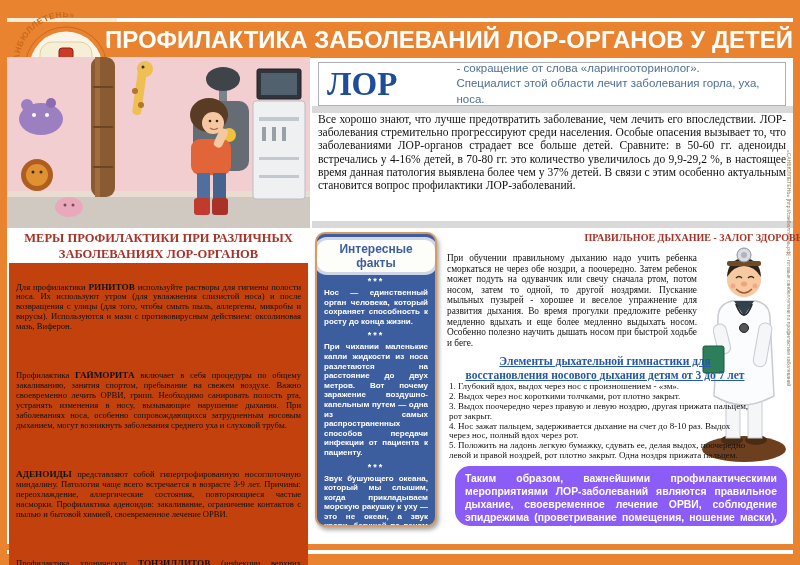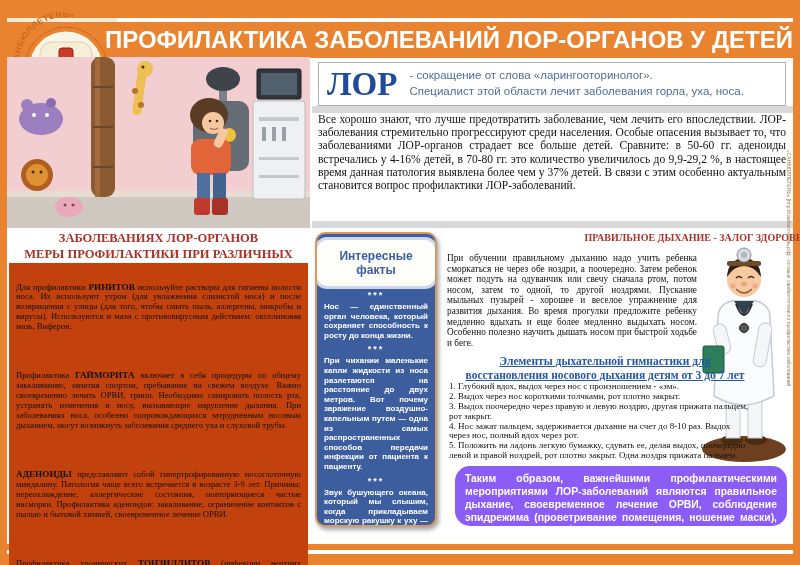--- a/index.html
+++ b/index.html
@@ -16,39 +16,39 @@
   .header-bar{position:absolute;left:7px;top:22px;width:786px;height:36px;background:#E9832F;
               display:flex;align-items:center;justify-content:flex-end;}
   .header-title{font-family:"Liberation Sans",sans-serif;font-weight:bold;color:#fff;
                 font-size:24px;letter-spacing:0;padding-left:118px;white-space:nowrap;}
   .logo-corner{position:absolute;left:7px;top:18px;width:110px;height:40px;background:#F5EDD6;}
   .logo{position:absolute;left:14px;top:12px;width:104px;height:104px;}
   
   .photo{position:absolute;left:7px;top:57px;width:303px;height:171px;overflow:hidden;}
   
   .lor-box{position:absolute;left:318px;top:62px;width:468px;height:44px;background:#fff;
-           border:1px solid #aab0b8;display:flex;align-items:center;padding:0 8px;box-sizing:border-box;}
+           border:1px solid #aab0b8;display:flex;align-items:center;padding:0 8px;box-sizing:border-box;gap:47px;}
   .lor-abbr{font-size:33px;font-weight:bold;color:#1E4C9A;margin-right:12px;line-height:1;}
   .lor-def{font-family:"Liberation Sans",sans-serif;color:#4E6F96;font-size:11.5px;line-height:1.35;}
   .gray-strip{position:absolute;left:312px;width:481px;height:7px;background:#D9D9D9;}
   .intro{position:absolute;left:318px;top:113px;width:468px;height:106px;overflow:hidden;
          font-size:11.5px;line-height:1.15;text-align:justify;color:#111;}
   
   .left-col{position:absolute;left:9px;top:230px;width:299px;}
   .col-heading{font-weight:bold;color:#A93226;text-align:center;font-size:12.5px;line-height:1.3;}
   .lc-para{background:#c2410c;margin:0 0 0 0;padding:19px 7px;font-size:8.6px;line-height:1.16;
            text-align:justify;color:#111;}
   .lc-para b{font-size:9.2px;}
   
   .facts-box{position:absolute;left:315px;top:232px;width:122px;height:295px;box-sizing:border-box;
              background:#3D5E9E;border:2px solid #D69A62;border-radius:10px;
              box-shadow:2px 3px 4px rgba(0,0,0,.35);overflow:hidden;text-align:center;
              font-family:"Liberation Sans",sans-serif;}
   .facts-title{display:inline-block;margin-top:6px;background:#fdfdfa;color:#3D5E9E;font-weight:bold;
-               font-size:12px;padding:9px 6px;border-radius:10px;
+               font-size:12px;padding:2px 6px;border-radius:10px;
                box-shadow:0 0 0 3px rgba(255,255,255,.75);}
   .fact-sep{color:#fff;font-weight:bold;font-size:9px;letter-spacing:2px;margin:4px 0 2px 0;}
   .fact{color:#fff;font-size:8px;font-weight:bold;line-height:1.2;text-align:justify;padding:0 7px;}
   
   .rc-heading{position:absolute;left:464px;top:232px;width:345px;text-align:right;
               font-weight:bold;color:#A93226;font-size:10px;}
   .rc-paras{position:absolute;left:447px;top:253px;width:250px;height:102px;overflow:hidden;
             font-size:9.3px;line-height:1.14;text-align:justify;color:#111;}
   .rc-paras p{margin:0 0 2px 0;}
   .doctor{position:absolute;left:698px;top:246px;width:92px;height:222px;}
@@ -167,22 +167,22 @@
       <span style="display:block">- сокращение от слова «ларингооторинолог».</span>
       <span style="display:block">Специалист этой области лечит заболевания горла, уха, носа.</span>
     </span>
   </div>
   <div class="gray-strip" style="top:106px;"></div>
   <div class="intro">Все хорошо знают, что лучше предотвратить заболевание, чем лечить его впоследствии. ЛОР-заболевания стремительно прогрессируют среди населения. Особые опасения вызывает то, что заболеваниями ЛОР-органов страдает все больше детей. Сравните: в 50-60 гг. аденоиды встречались у 4-16% детей, в 70-80 гг. это количество увеличилось до 9,9-29,2 %, в настоящее время данная патология выявлена более чем у 37% детей. В связи с этим особенно актуальным становится вопрос профилактики ЛОР-заболеваний.</div>
   <div class="gray-strip" style="top:221px;"></div>
 
   <div class="left-col">
     <div class="col-heading">
+      <span style="display:block">МЕРЫ ПРОФИЛАКТИКИ ПРИ РАЗЛИЧНЫХ</span>
       <span style="display:block">ЗАБОЛЕВАНИЯХ ЛОР-ОРГАНОВ</span>
-      <span style="display:block">МЕРЫ ПРОФИЛАКТИКИ ПРИ РАЗЛИЧНЫХ</span>
     </div>
     <p class="lc-para"><span>Для профилактики </span><b>РИНИТОВ</b><span> используйте растворы для гигиены полости носа. Их используют утром (для увлажнения слизистой носа) и после возвращения с улицы (для того, чтобы смыть пыль, аллергены, микробы и вирусы). Используются и мази с противовирусным действием: оксолиновая мазь, Виферон.</span></p>
     <p class="lc-para"><span>Профилактика </span><b>ГАЙМОРИТА</b><span> включает в себя процедуры по общему закаливанию, занятия спортом, пребывание на свежем воздухе. Важно своевременно лечить ОРВИ, грипп. Необходимо санировать полость рта, устранять изменения в носу, вызывающие нарушение дыхания. При заболеваниях носа, особенно сопровождающихся затрудненным носовым дыханием, могут возникнуть заболевания среднего уха и слуховой трубы.</span></p>
     <p class="lc-para"><span></span><b>АДЕНОИДЫ</b><span> представляют собой гипертрофированную носоглоточную миндалину. Патология чаще всего встречается в возрасте 3-9 лет. Причины: переохлаждение, аллергические состояния, повторяющиеся частые насморки. Профилактика аденоидов: закаливание, ограничение контактов с пылью и бытовой химией, своевременное лечение ОРВИ.</span></p>
     <p class="lc-para"><span>Профилактика хронических </span><b>ТОНЗИЛЛИТОВ</b><span> (инфекции верхних дыхательных путей) заключается в санации кариозных зубов, восстановлении нарушенного носового дыхания. Дети с хроническим тонзиллитом подлежат диспансерному учету с осмотром ЛОР-врачом 2 раза в год и проведением необходимого лечения.</span></p>
   </div>
 
   <div class="facts-box">
     <span class="facts-title">Интересные факты</span>
     <div class="fact-sep">***</div>

